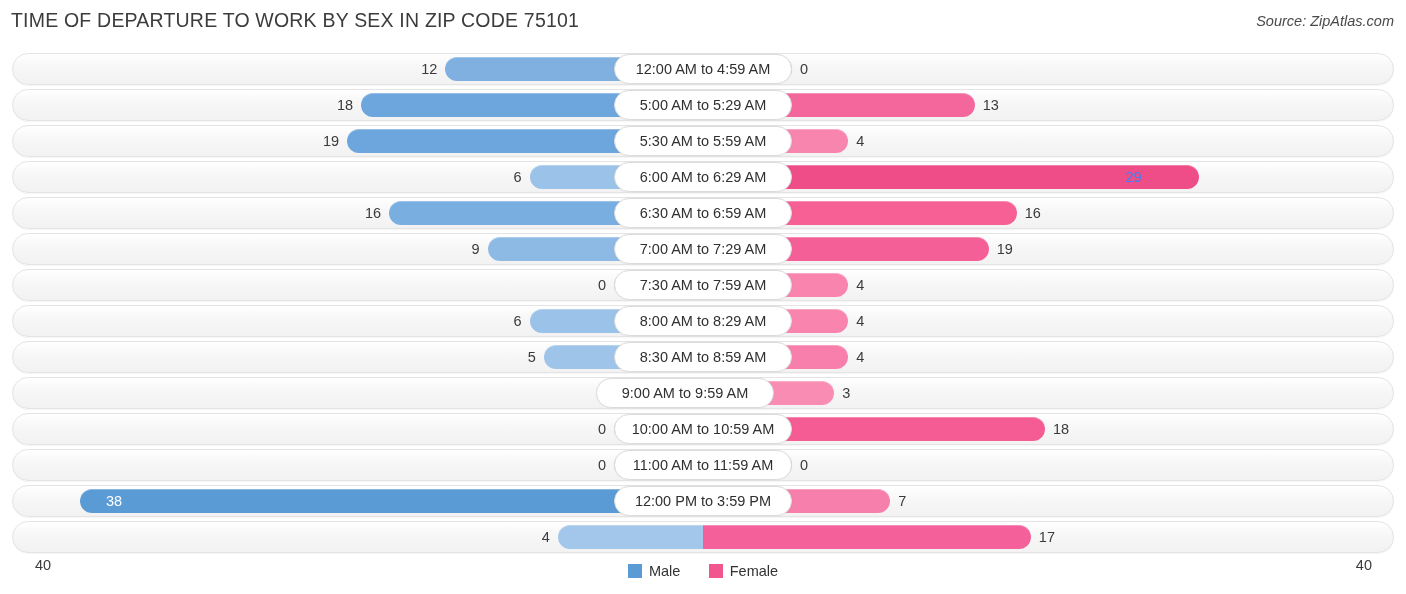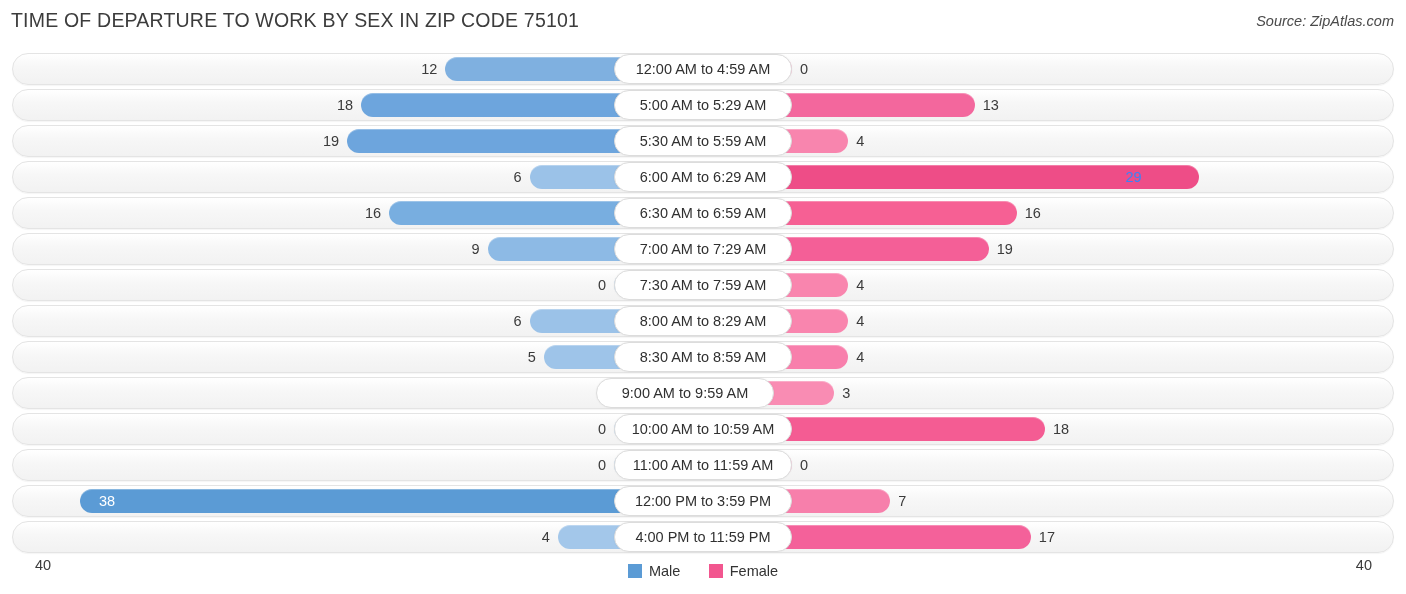--- a/index.html
+++ b/index.html
@@ -288,34 +288,33 @@
           <div class="val val-male" style="left: 546px; width: 60px;">0</div>
           <div class="bar bar-female" style="left: 703px; width: 89px; background: rgb(249, 156, 192);"></div>
           <div class="val val-female" style="left: 800px; width: 60px;">0</div>
           <div class="center-pill" style="left: 614px; width: 178px;">11:00 AM to 11:59 AM</div>
         </div>
       </div>
       <div class="row">
         <div class="track"></div>
         <div class="bars">
           <div class="bar bar-male" style="left: 80.1px; width: 622.9px; background: rgb(91, 155, 213);"></div>
-          <div class="val val-inside-male" style="left: 99px; width: 60px;">38</div>
+          <div class="val val-inside-male" style="left: 84px; width: 60px; text-align: center;">38</div>
           <div class="bar bar-female" style="left: 703px; width: 187.35px; background: rgb(247, 127, 171);"></div>
           <div class="val val-female" style="left: 898.35px; width: 60px;">7</div>
           <div class="center-pill" style="left: 614px; width: 178px;">12:00 PM to 3:59 PM</div>
         </div>
       </div>
       <div class="row">
         <div class="track"></div>
         <div class="bars">
           <div class="bar bar-male" style="left: 557.8px; width: 145.2px; background: rgb(163, 199, 234);"></div>
           <div class="val val-male" style="left: 489.8px; width: 60px;">4</div>
           <div class="bar bar-female" style="left: 703px; width: 327.85px; background: rgb(244, 97, 154);"></div>
           <div class="val val-female" style="left: 1038.85px; width: 60px;">17</div>
-          <div class="center-pill" style="left: 614px; width: 178px;">4:00 PM to 11:59 PM</div>
         </div>
       </div>
     </div>
 
   <div class="footer">
     <div class="axis-label axis-left">40</div>
     <div class="axis-label axis-right">40</div>
     <div class="legend">
       <span class="legend-item">
         <span class="legend-swatch" id="sw-male" style="background: rgb(91, 155, 213);"></span><span>Male</span>

